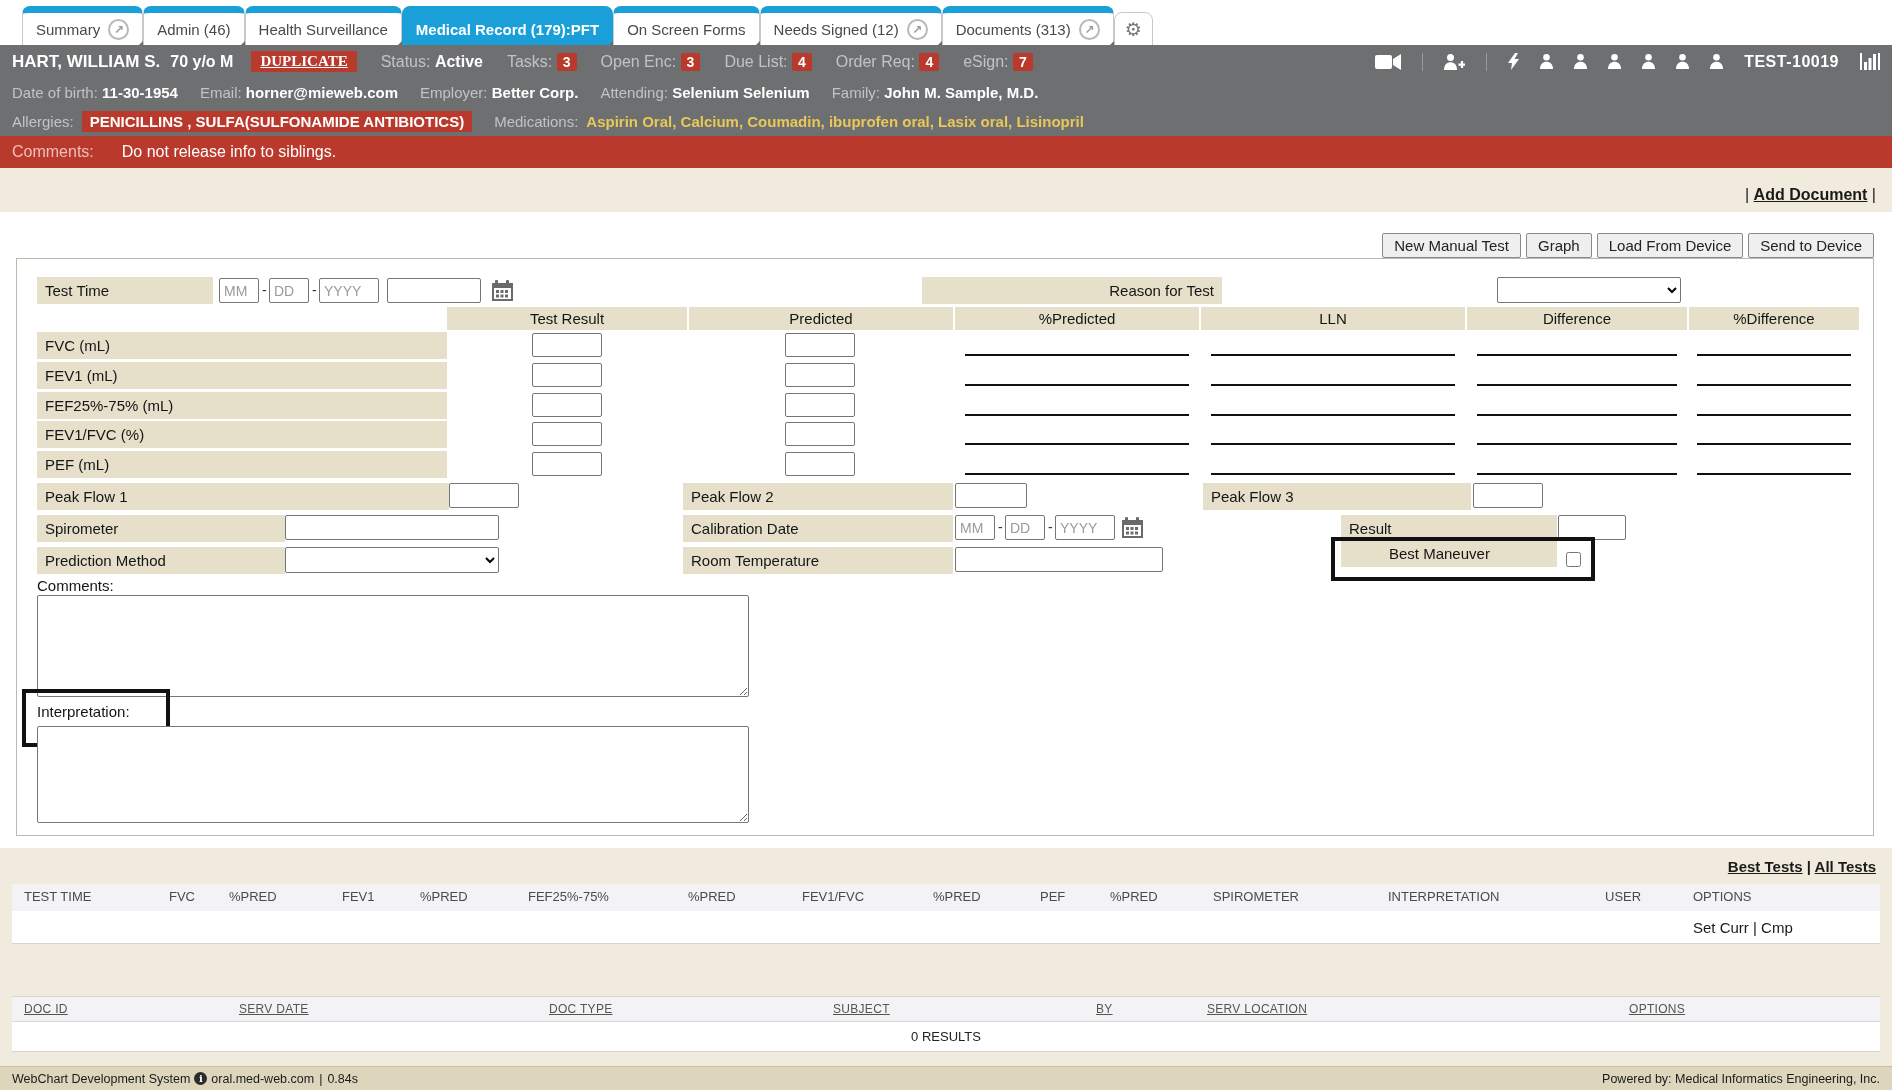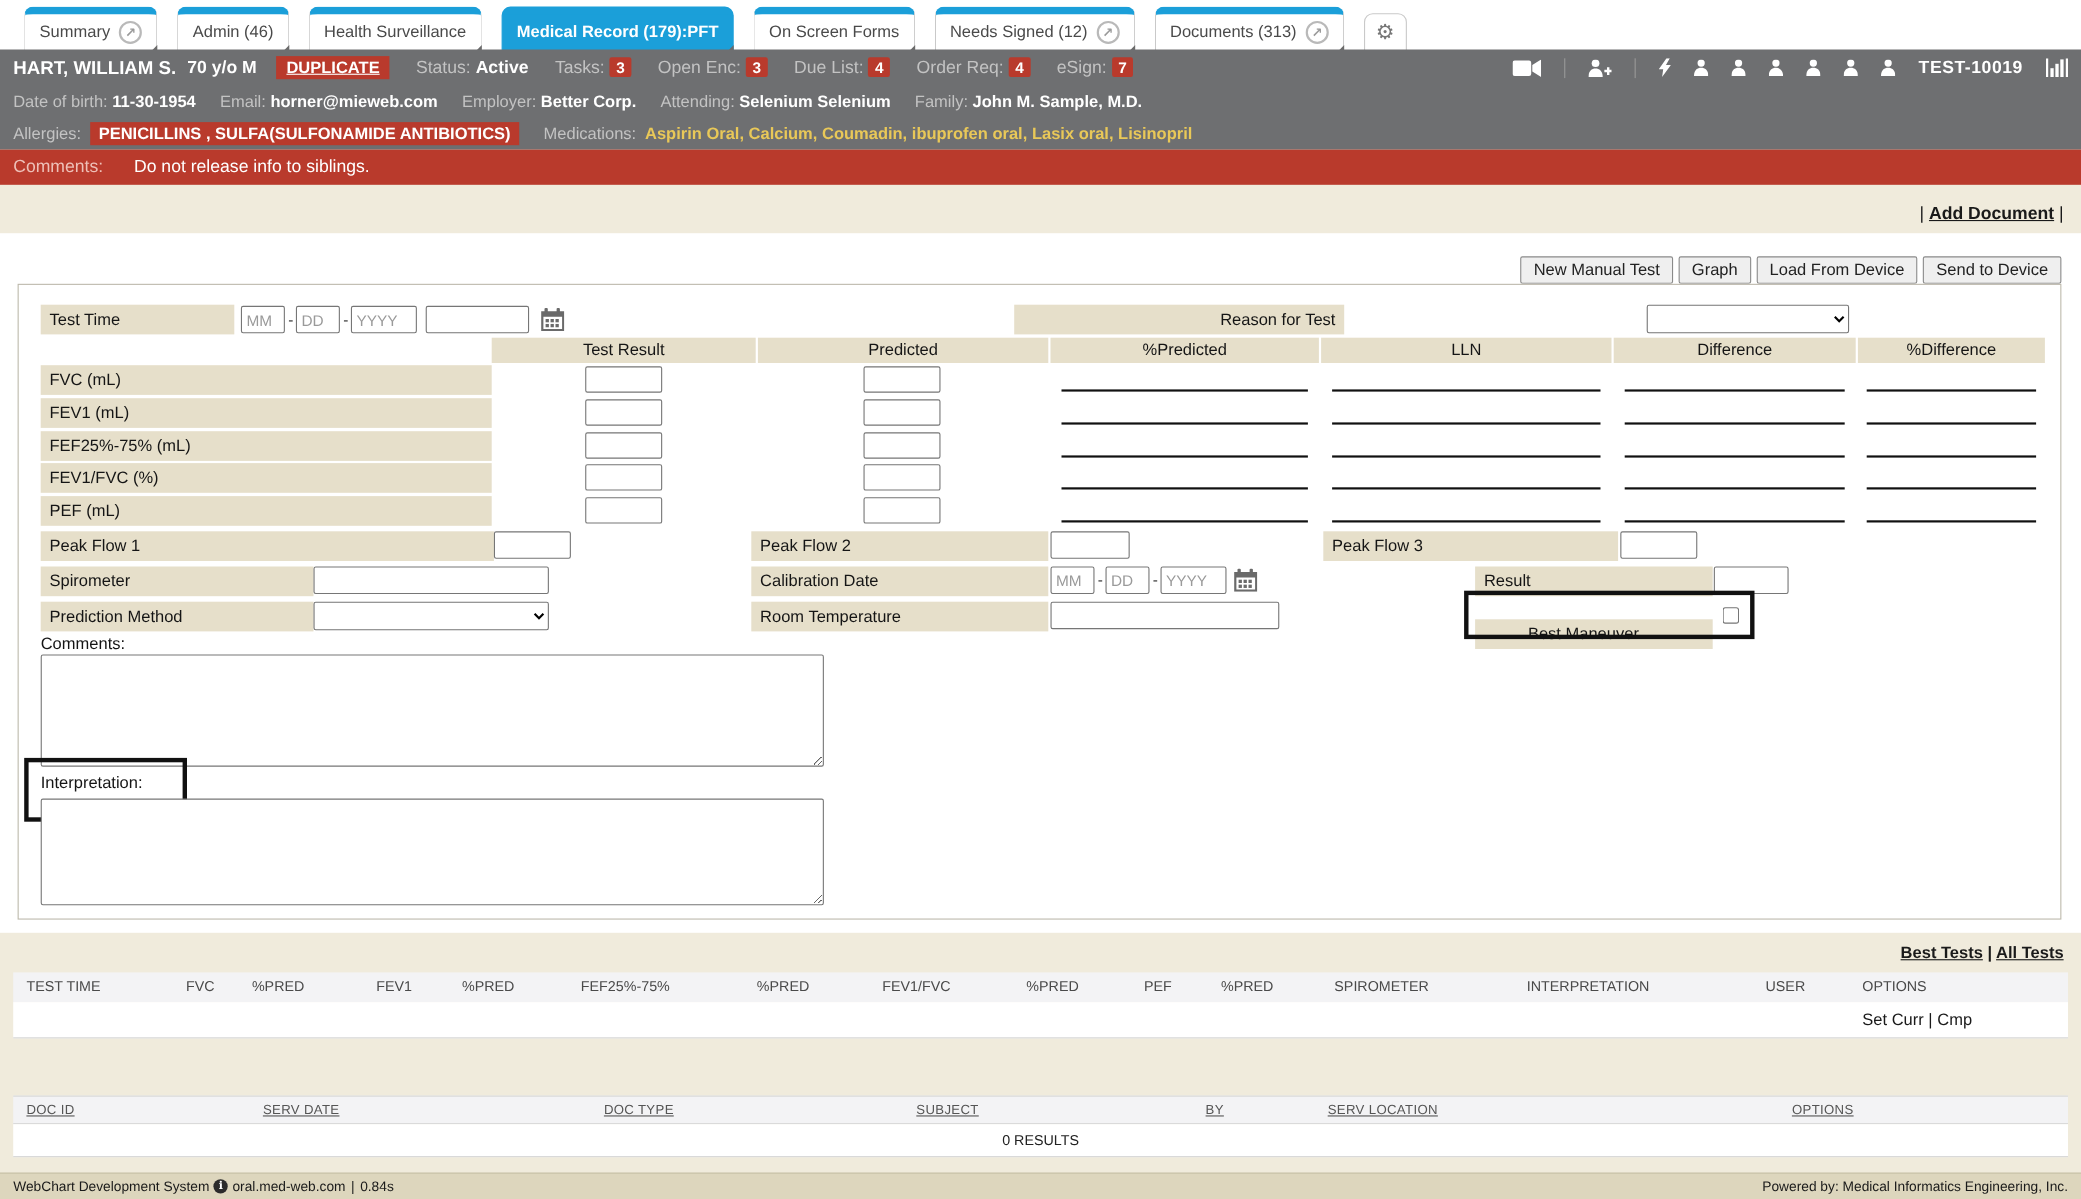--- a/index.html
+++ b/index.html
@@ -2,21 +2,21 @@
 <html style="--blue: #1b9fd9; --red: #b93a2c; --gray: #6e6f71; --beige: #f0ebdc; --tan: #e6dfca; --footer_bg: #ddd6bd; --green: #55801d; --med_yellow: #e9c858;"><head>
 <meta charset="utf-8">
 <style>
   * { margin:0; padding:0; box-sizing:border-box; }
   html,body { background:#fff; }
   body { font-family:"Liberation Sans","DejaVu Sans",sans-serif; }
   #page { position:relative; width:1892px; height:1090px; overflow:hidden; background:var(--beige,#f0ebdc); }
 
   
   .tabbar { position:absolute; top:0; left:0; right:0; height:47px; background:#fff;
-            display:flex; align-items:flex-end; padding:0 0 0 22px; gap:18px; }
+            display:flex; align-items:flex-end; padding:0 0 0 22px; gap:0; }
   .tab { position:relative; height:41px; display:flex; align-items:center; padding:0 13px;
          background:#fff; border:1px solid #c9c9c9; border-top:7px solid var(--blue,#1b9fd9);
          border-radius:8px 8px 0 0; font-size:15px; color:#4a4a4a; cursor:pointer; }
   .tab::after { content:""; position:absolute; right:-1px; bottom:-1px; width:0; height:0;
                 border-left:6px solid transparent; border-bottom:6px solid #6b6b6b; }
   .tab.active { background:var(--blue,#1b9fd9); color:#fff; font-weight:bold; border-color:var(--blue,#1b9fd9); }
   .tab.geartab { border-top:1px solid #c9c9c9; height:35px; padding:0 10px; }
   .tab.geartab::after { display:none; }
   .ext-icon { display:inline-flex; align-items:center; justify-content:center; width:21px; height:21px;
               margin-left:8px; border:2px solid #b9b9b9; border-radius:50%; color:#9a9a9a;
@@ -29,21 +29,21 @@
   .prow1 { height:33px; font-size:16px; gap:10px; }
   .prow2 { height:29px; font-size:15px; gap:8px; }
   .prow3 { height:29px; font-size:15px; gap:8px; }
   .lbl { color:#c3c3c3; }
   .val { color:#fff; font-weight:bold; }
   .pname { font-weight:bold; font-size:17px; }
   .gapL { margin-left:14px; }
   .badge { background:var(--red,#b93a2c); color:#fff; font-weight:bold; padding:1px 6px; border-radius:2px;
            font-size:14px; cursor:pointer; }
   .dup { background:var(--red,#b93a2c); color:#fff; font-weight:bold; text-decoration:underline;
-         padding:2px 9px; margin-left:8px; cursor:pointer; font-size:15px; }
+         padding:2px 9px; margin-left:8px; cursor:pointer; font-size:15px;font-family:Liberation Serif, serif; }
   .allergybox { background:var(--red,#b93a2c); color:#fff; font-weight:bold; padding:2px 8px; }
   .meds { color:var(--med_yellow,#e9c858); font-weight:bold; }
   .pright { margin-left:auto; display:flex; align-items:center; gap:21px; }
   .ibtn { display:inline-flex; align-items:center; cursor:pointer; }
   .vdiv { width:1px; height:18px; background:#9a9a9a; }
   .pid { font-weight:bold; font-size:16px; letter-spacing:.5px; }
 
   
   .cbanner { position:absolute; top:136px; left:0; right:0; height:32px; background:var(--red,#b93a2c);
              display:flex; align-items:center; padding:0 12px; font-size:16px; }
@@ -362,21 +362,21 @@
           <rect x="14" y="15.5" width="3" height="3"></rect>
         </svg>
     </span>
     <div class="cell" style="left:1324px; top:256px; width:216px;">Result</div>
     <input class="tin" style="left: 1541px; top: 256px; width: 68px;">
 
     <div class="cell" style="left:20px; top:288px; width:248px;">Prediction Method</div>
     <select class="tin" style="left:268px; top:288px; width:214px; height:26px;"><option></option></select>
     <div class="cell" style="left:666px; top:288px; width:270px;">Room Temperature</div>
     <input class="tin" style="left: 938px; top: 288px; width: 208px;">
-    <div class="cell" style="left:1324px; top:304px; width:216px;padding-left:48px;">Best Maneuver</div>
+    <div class="cell" style="left:1324px; top:281px; width:216px;padding-left:48px;">Best Maneuver</div>
     <input type="checkbox" style="position: absolute; left: 1549px; top: 293px; width: 15px; height: 15px;">
     <div class="hlbox" style="left:1314px; top:278px; width:264px; height:44px;"></div>
 
     <div class="freelabel" style="left:20px; top:318px;">Comments:</div>
     <textarea class="tarea" style="left: 20px; top: 336px; width: 712px; height: 102px;"></textarea>
 
     <div class="hlbox" style="left:5px; top:430px; width:148px; height:58px;"></div>
     <div class="freelabel" style="left:20px; top:444px;">Interpretation:</div>
     <textarea class="tarea" style="left: 20px; top: 467px; width: 712px; height: 97px;"></textarea>
   </div>

